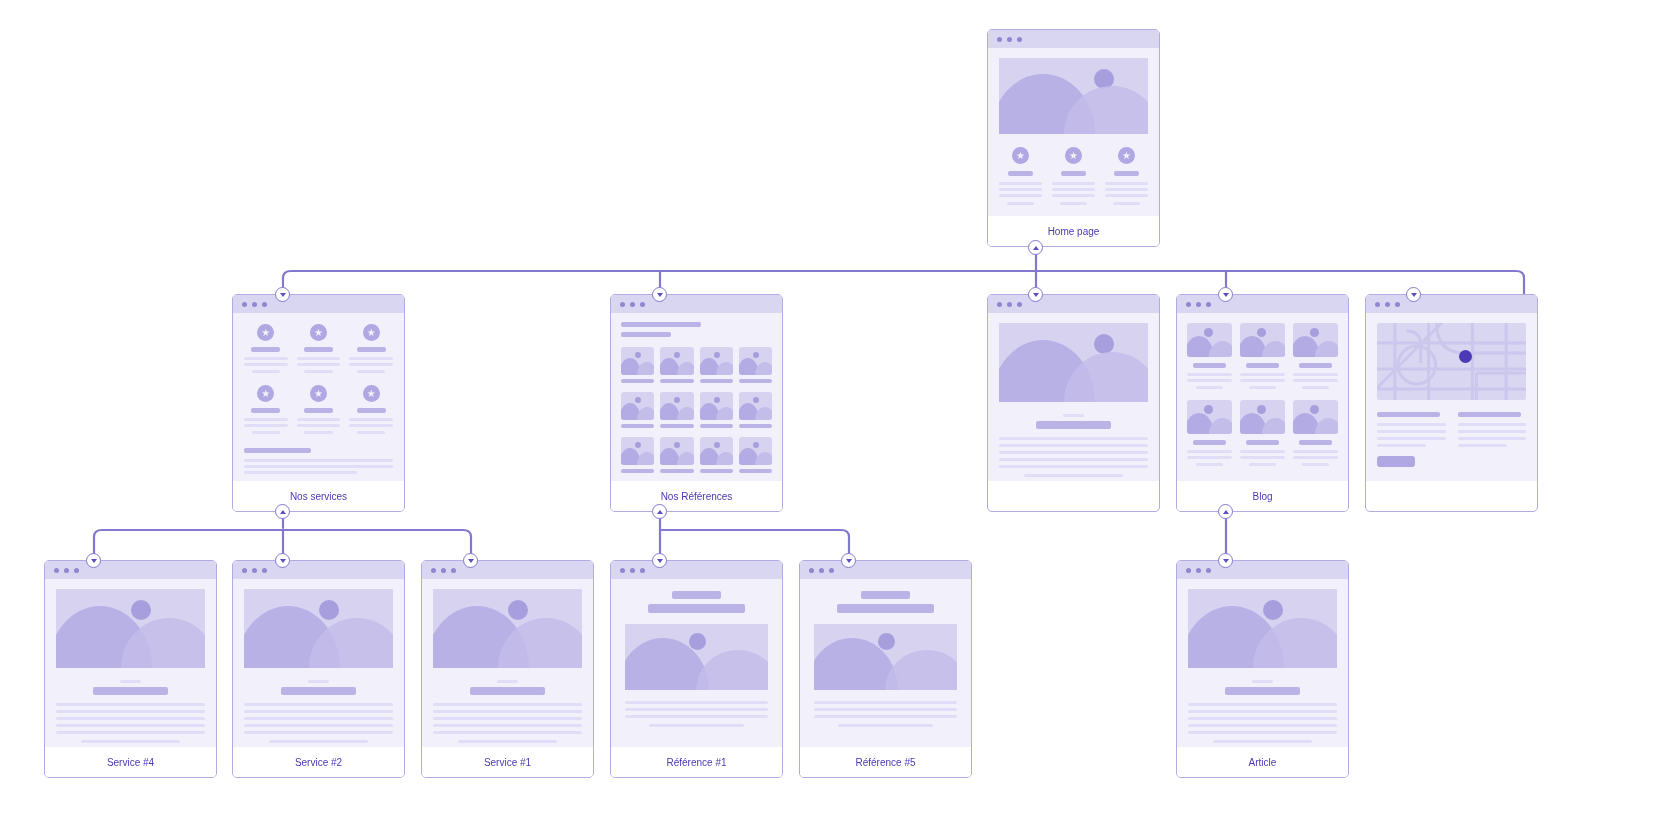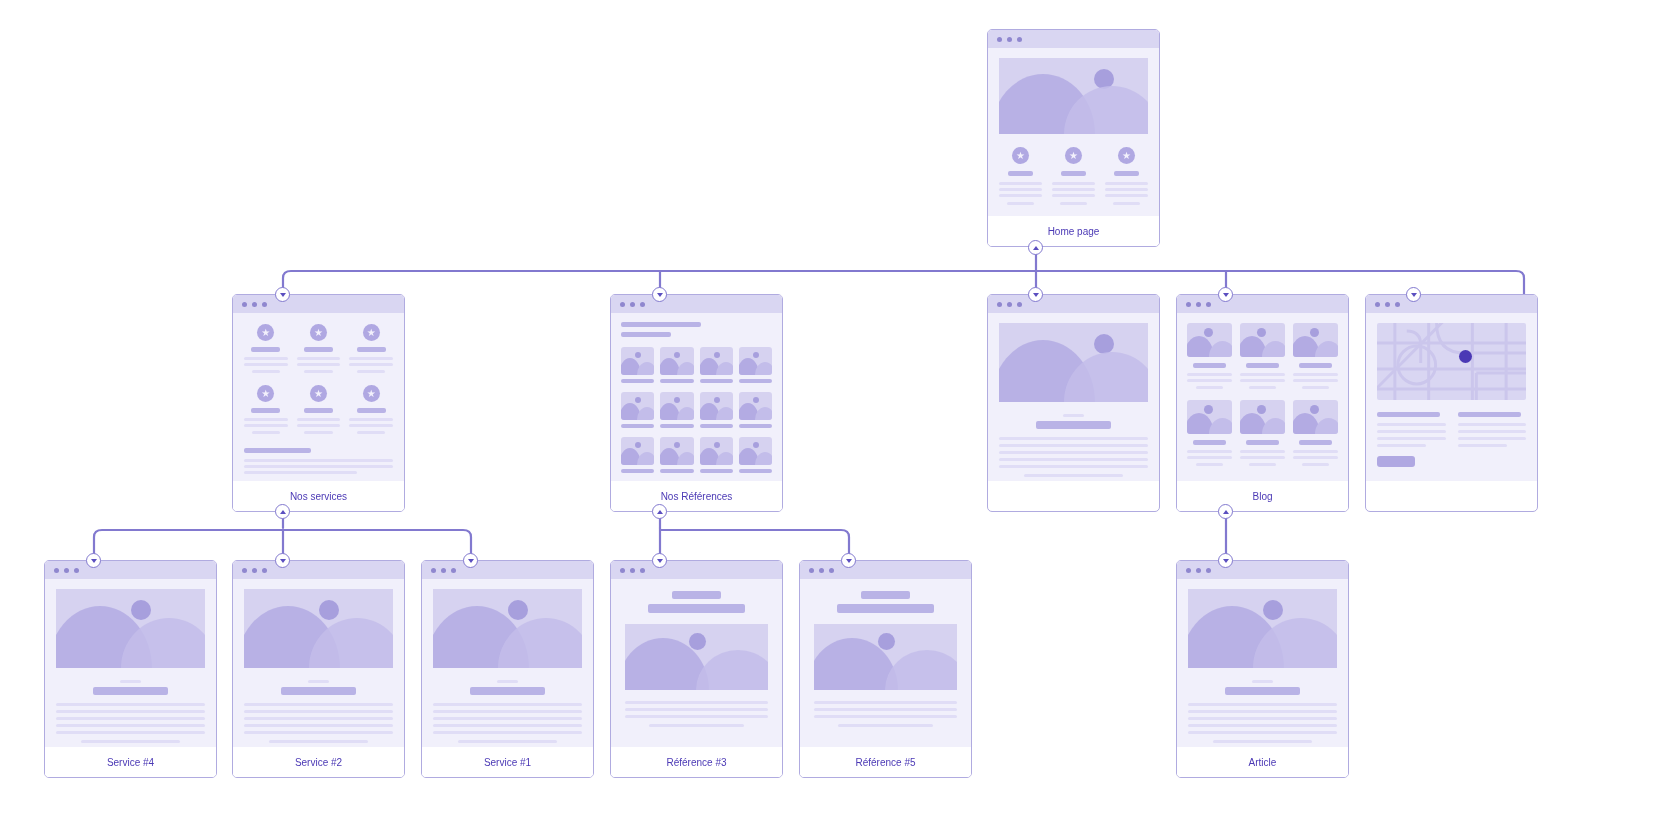--- a/index.html
+++ b/index.html
@@ -694,21 +694,21 @@
           <div class="hillB" style="right:-12px;width:84px;height:40px;"></div>
         </div>
         <div style="margin-top:11px;">
           <div class="bar light" style="height:3px;"></div>
           <div class="bar light" style="height:3px;margin-top:4px;"></div>
           <div class="bar light" style="height:3px;margin-top:4px;"></div>
           <div class="bar light" style="height:3px;margin:6px auto 0;width:66%;"></div>
         </div>
       </div>
     </div>
-    <div class="caption">Référence #3</div>
+    <div class="caption">Référence #1</div>
   </div>
   <div class="node down" style="left:652px; top:553px;">
       <i></i>
     </div>
 
   <div class="card" style="left:799px; top:560px; width:173px; height:218px;">
     <div class="browser" style="height:186px;">
       <div class="titlebar">
         <span class="dot"></span>
           <span class="dot"></span>

